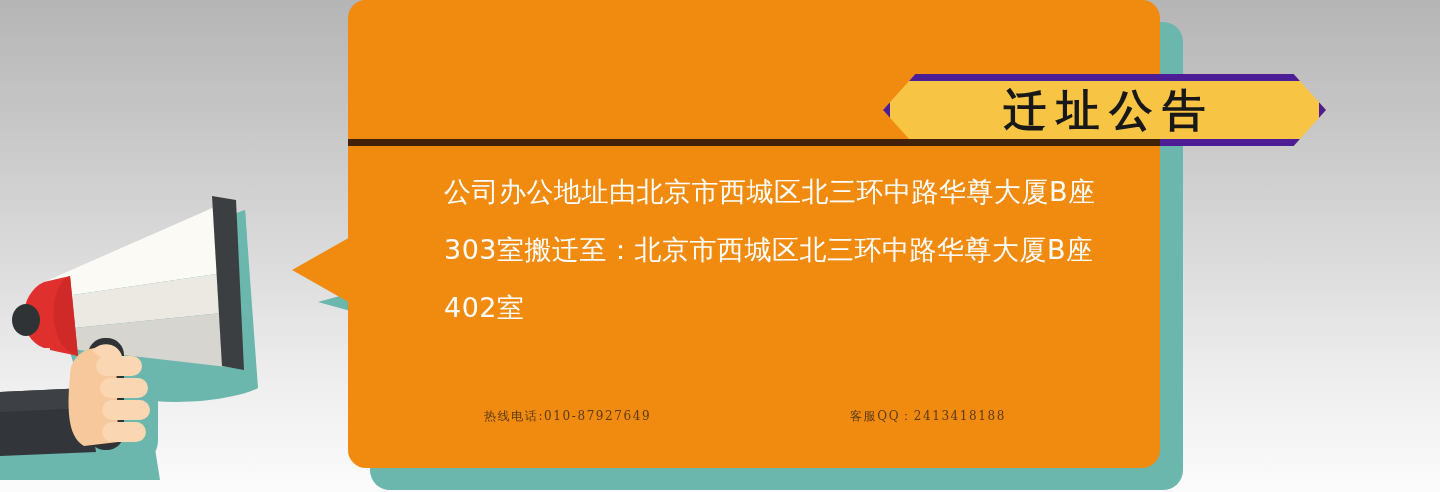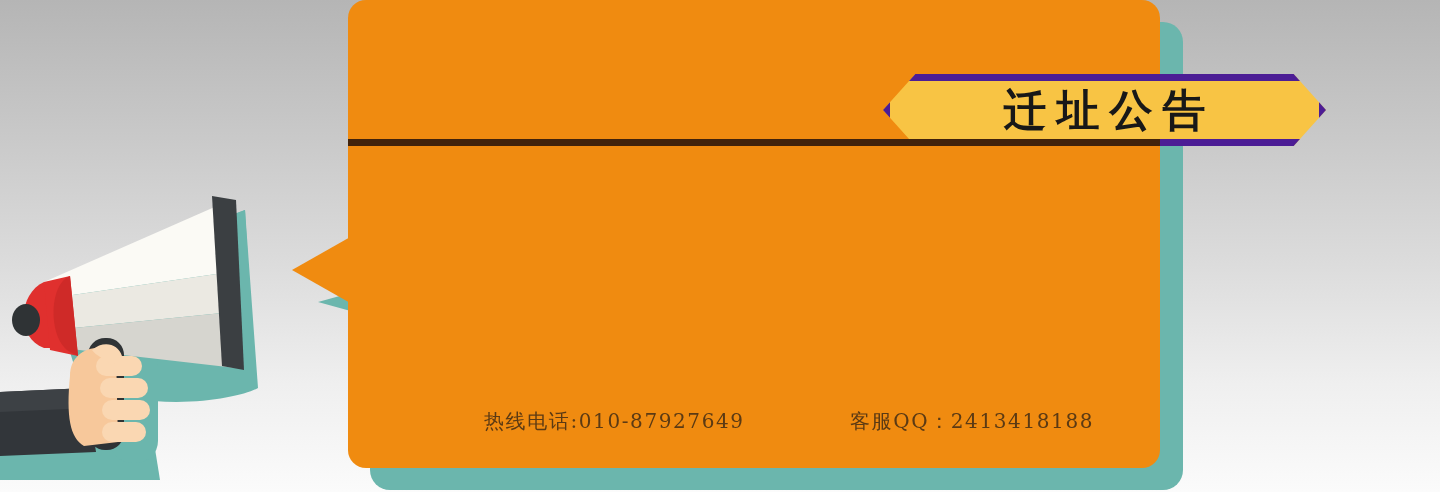--- a/index.html
+++ b/index.html
@@ -116,21 +116,21 @@
     position: absolute;
     left: 348px;
     top: 408px;
     width: 812px;
     height: 30px;
   }
   .footer-item {
     position: absolute;
     top: 0;
     color: #5b3a14;
-    font-size: 20px;
+    font-size: 12px;
     letter-spacing: 1.6px;
     font-family: "DejaVu Serif", "Liberation Serif", serif;
     white-space: nowrap;
   }
   .footer-phone { left: 136px; }
   .footer-qq { left: 502px; text-align: center; }
 
   
   .megaphone {
     position: absolute;
@@ -195,19 +195,20 @@
   <div class="bubble-card">
 
     <div class="badge">
       <span class="badge-text">迁址公告</span>
     </div>
 
   </div>
 
   <div class="divider"></div>
 
+  <div class="body-text">公司办公地址由北京市西城区北三环中路华尊大厦B座303室搬迁至：北京市西城区北三环中路华尊大厦B座402室</div>
 
   <div class="footer">
     <span class="footer-item footer-phone">热线电话:010-87927649</span>
     <span class="footer-item footer-qq">客服QQ：2413418188</span>
   </div>
 
 </div>
 
 </body></html>

